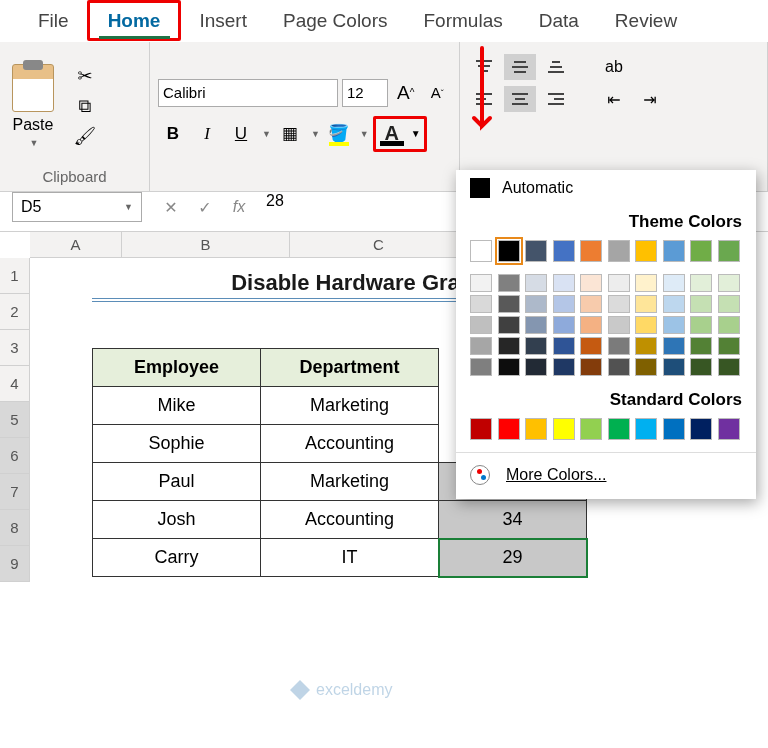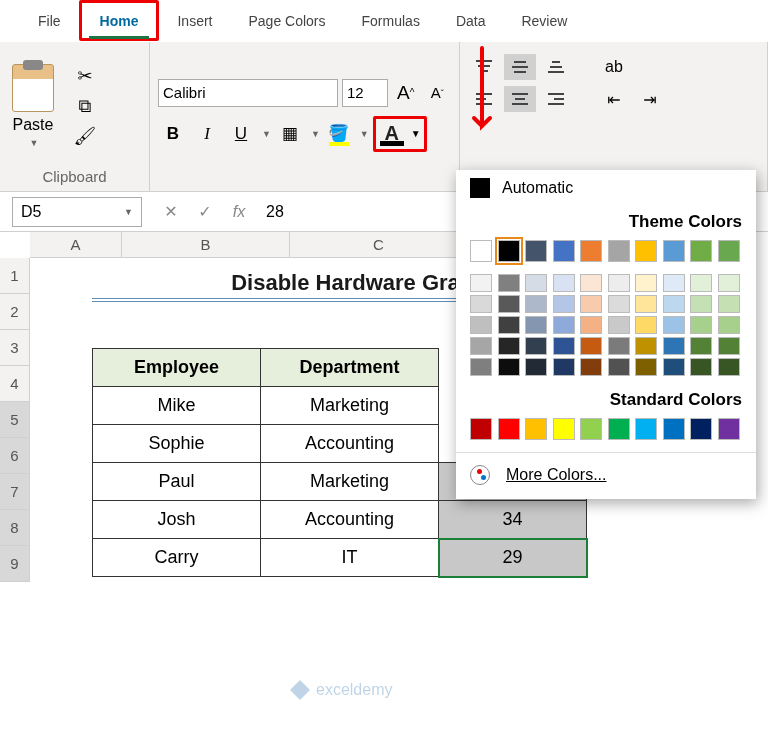--- a/index.html
+++ b/index.html
@@ -1,20 +1,20 @@
 <!DOCTYPE html>
 <html><head>
 <meta charset="utf-8">
 <style>
 * { box-sizing: border-box; margin: 0; padding: 0; font-family: 'Segoe UI', Tahoma, sans-serif; }
 body { background: #fff; width: 768px; height: 748px; overflow: hidden; position: relative; }
 
 
 .tabs { display: flex; align-items: center; height: 42px; background: #fff; border-bottom: 1px solid #fff; padding-left: 20px; }
-.tab { padding: 0 18px; height: 100%; display: flex; align-items: center; font-size: 14px; color: #444; cursor: pointer; }
+.tab { padding: 0 18px; height: 100%; display: flex; align-items: center; font-size: 19px; color: #444; cursor: pointer; }
 .tab.active { color: #0369a1; font-weight: 600; position: relative; }
 .tab.active::after { content: ''; position: absolute; bottom: -1px; left: 10%; width: 80%; height: 3px; background: #217346; }
 .tab.highlight { border: 3px solid #e00; border-radius: 2px; }
 
 
 .ribbon { display: flex; background: #f3f2f1; height: 150px; border-bottom: 1px solid #d0d0d0; }
 .group { border-right: 1px solid #d0d0d0; display: flex; flex-direction: column; padding: 6px 8px 2px; }
 .group-label { text-align: center; font-size: 15px; color: #666; padding: 4px 0; }
 .group-body { flex: 1; display: flex; align-items: center; gap: 6px; }
 
@@ -38,21 +38,21 @@
 .align-group { flex:1; }
 .align-body { display:flex; flex-direction:column; gap:6px; }
 .align-row { display:flex; gap:4px; }
 .align-btn { width:32px; height:26px; display:flex; align-items:center; justify-content:center; }
 .align-btn svg { width:20px; height:16px; }
 
 
 .annot-arrow { position:absolute; top:46px; left:442px; pointer-events:none; }
 
 
-.fbar { display:flex; align-items:center; height:40px; border-bottom:1px solid #d0d0d0; }
+.fbar { display:flex; align-items:flex-start; height:40px; border-bottom:1px solid #d0d0d0; }
 .namebox { width:130px; height:30px; border:1px solid #ababab; margin:0 12px; font-size:16px; padding:0 8px; display:flex; align-items:center; background:#fff; }
 .fbar-btn { width:34px; height:30px; display:flex; align-items:center; justify-content:center; color:#888; font-size:16px; }
 .fval { padding:0 10px; font-size:16px; }
 
 
 .sheet { position:relative; }
 .colheads { display:flex; margin-left:30px; height:26px; }
 .colhead { border-right:1px solid #d0d0d0; border-bottom:1px solid #d0d0d0; background:#f3f2f1; display:flex; align-items:center; justify-content:center; font-size:15px; color:#555; }
 .ch-A{width:92px;} .ch-B{width:168px;} .ch-C{width:178px;}
 

